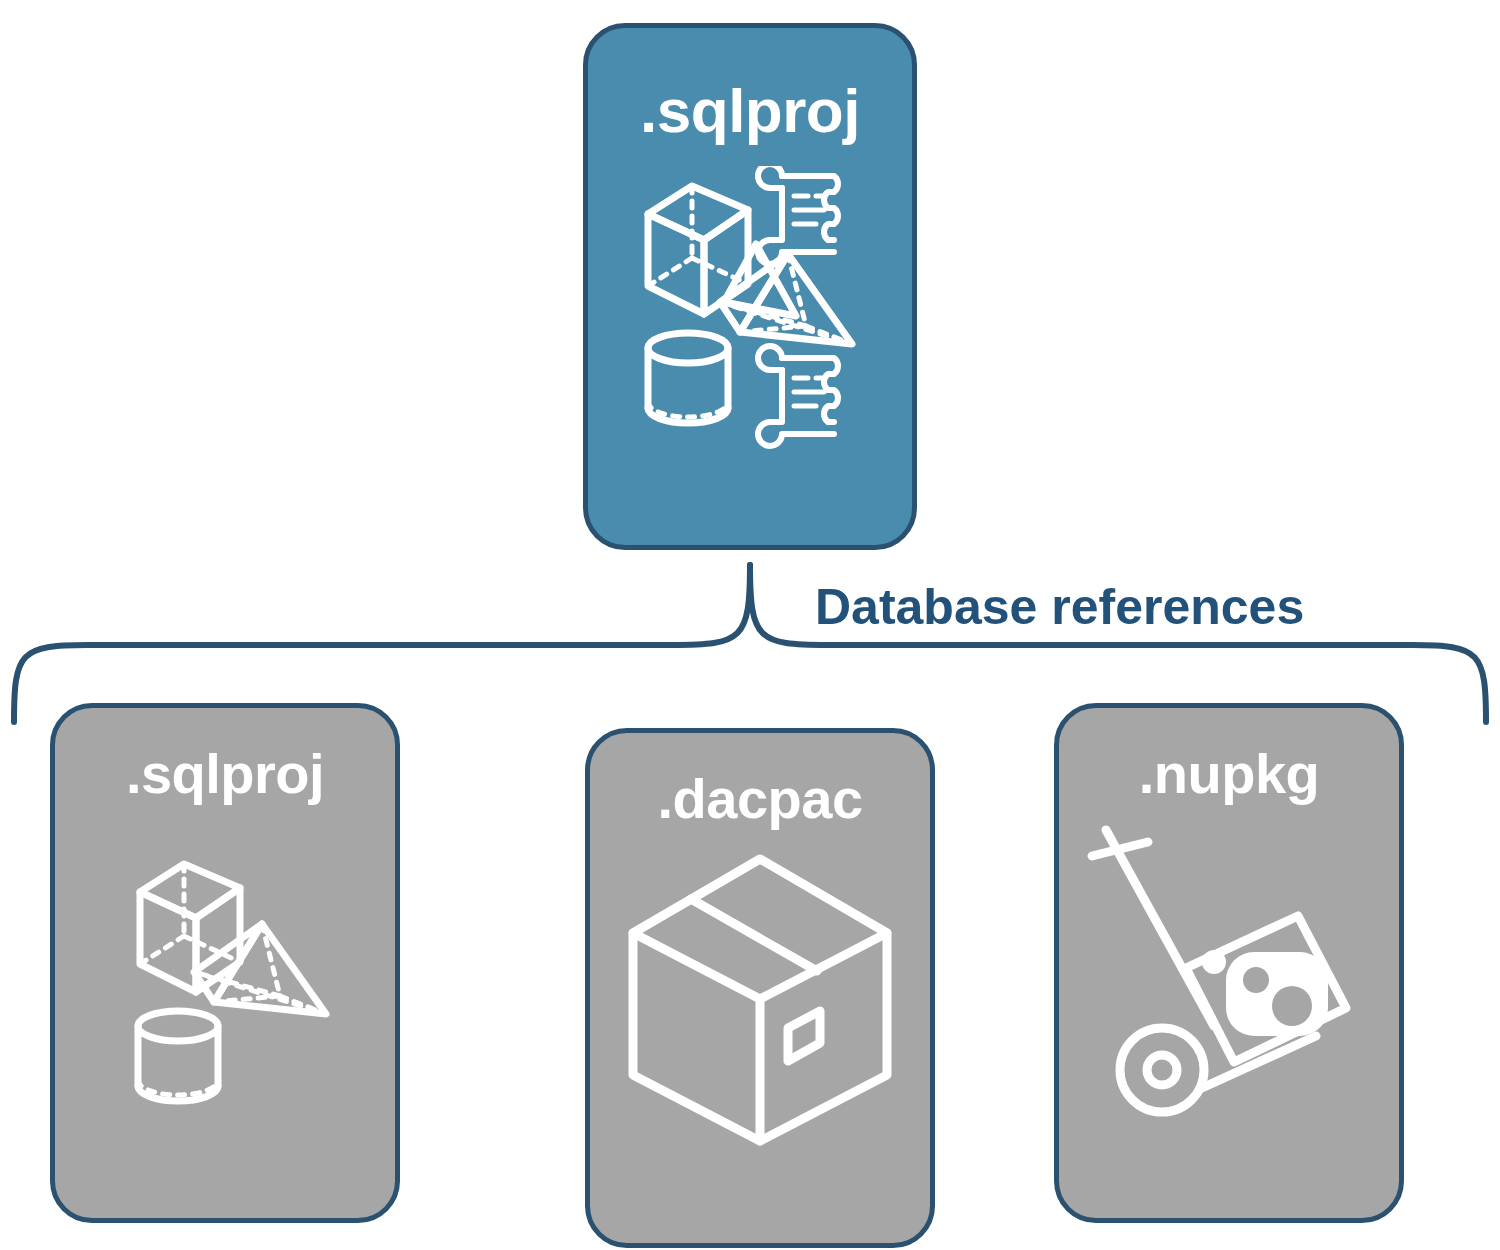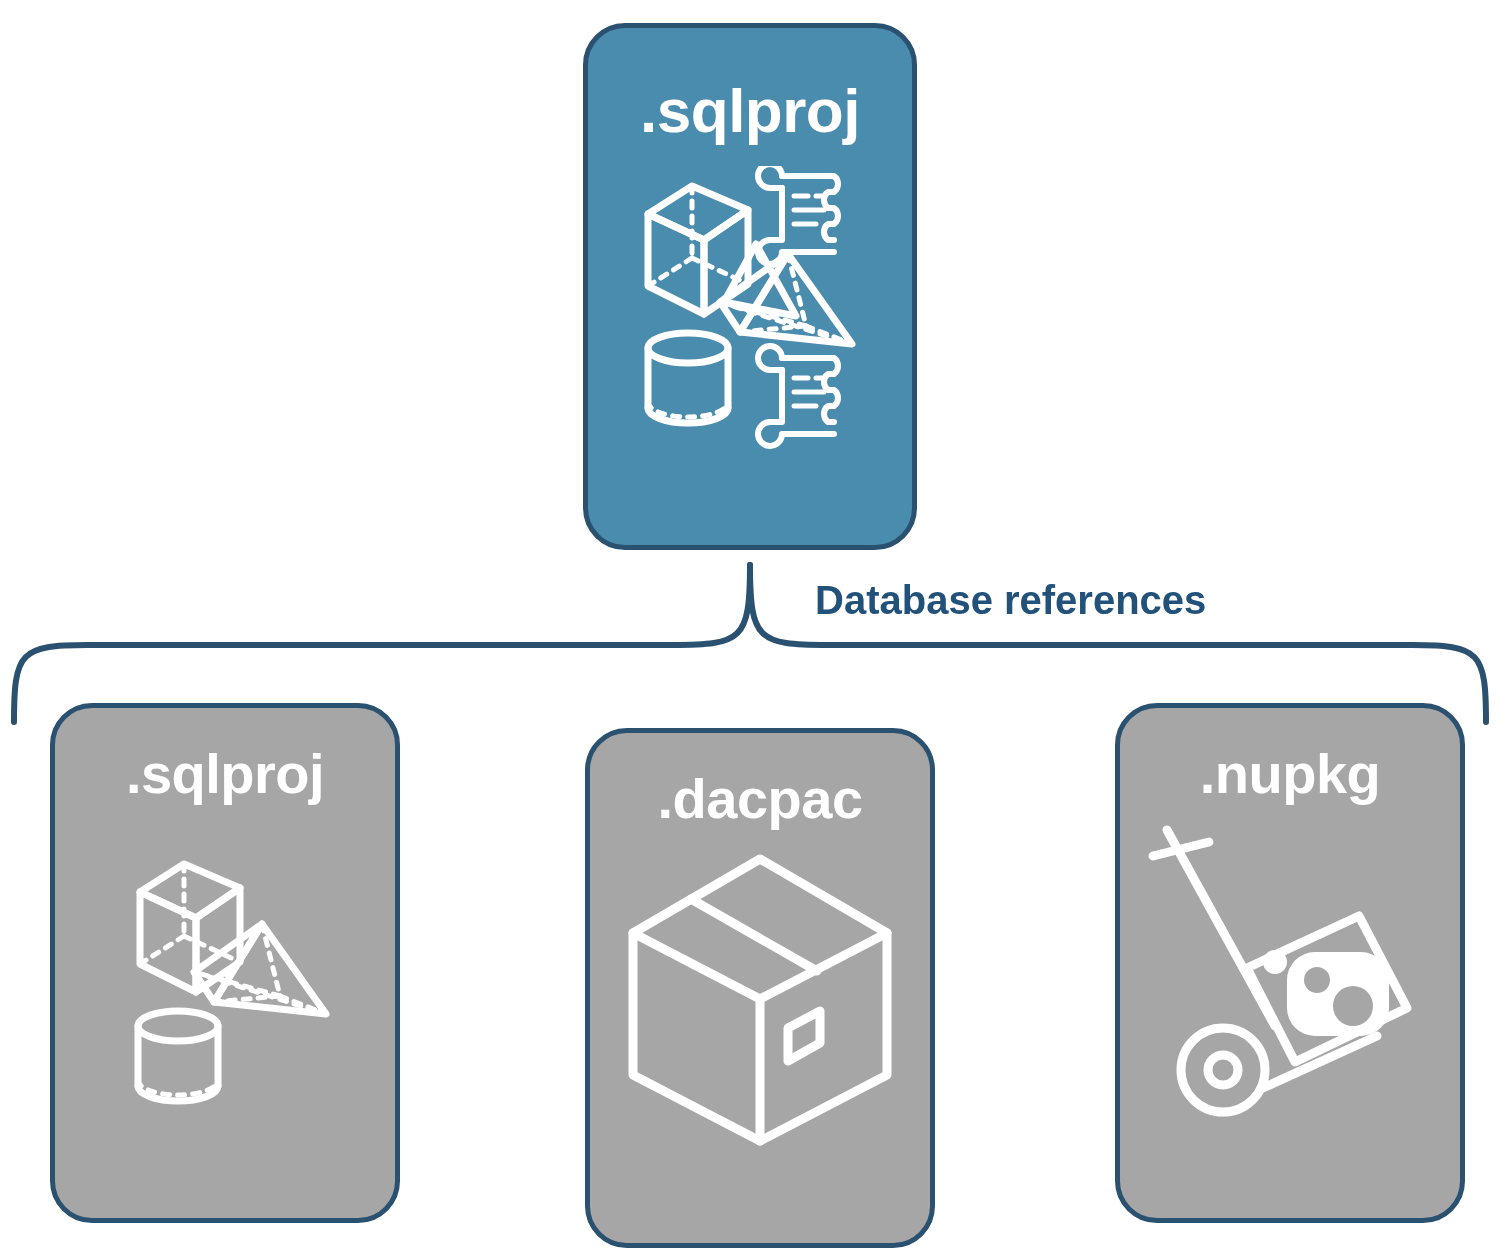--- a/index.html
+++ b/index.html
@@ -54,41 +54,41 @@
   }
   
   .card-gray {
     top: 703px;
     width: 350px;
     height: 520px;
     background: #a6a6a6;
   }
   #card-sqlproj { left: 50px; }
   #card-dacpac  { left: 585px; margin-top: 25px; }
-  #card-nupkg   { left: 1115px; }
+  #card-nupkg   { left: 1054px; }
   .card-gray .card-title {
     font-size: 56px;
     margin-top: 38px;
   }
   .card-gray .icon-wrap {
     margin-top: 18px;
   }
   .brace-layer {
     position: absolute;
     left: 0;
     top: 0;
     width: 1500px;
     height: 1250px;
     pointer-events: none;
   }
   .brace-label {
     position: absolute;
     left: 815px;
     top: 578px;
-    font-size: 40px;
+    font-size: 50px;
     font-weight: bold;
     color: #22517a;
     white-space: nowrap;
     user-select: none;
   }
 </style>
 </head>
 <body>
 
 <div id="stage">

